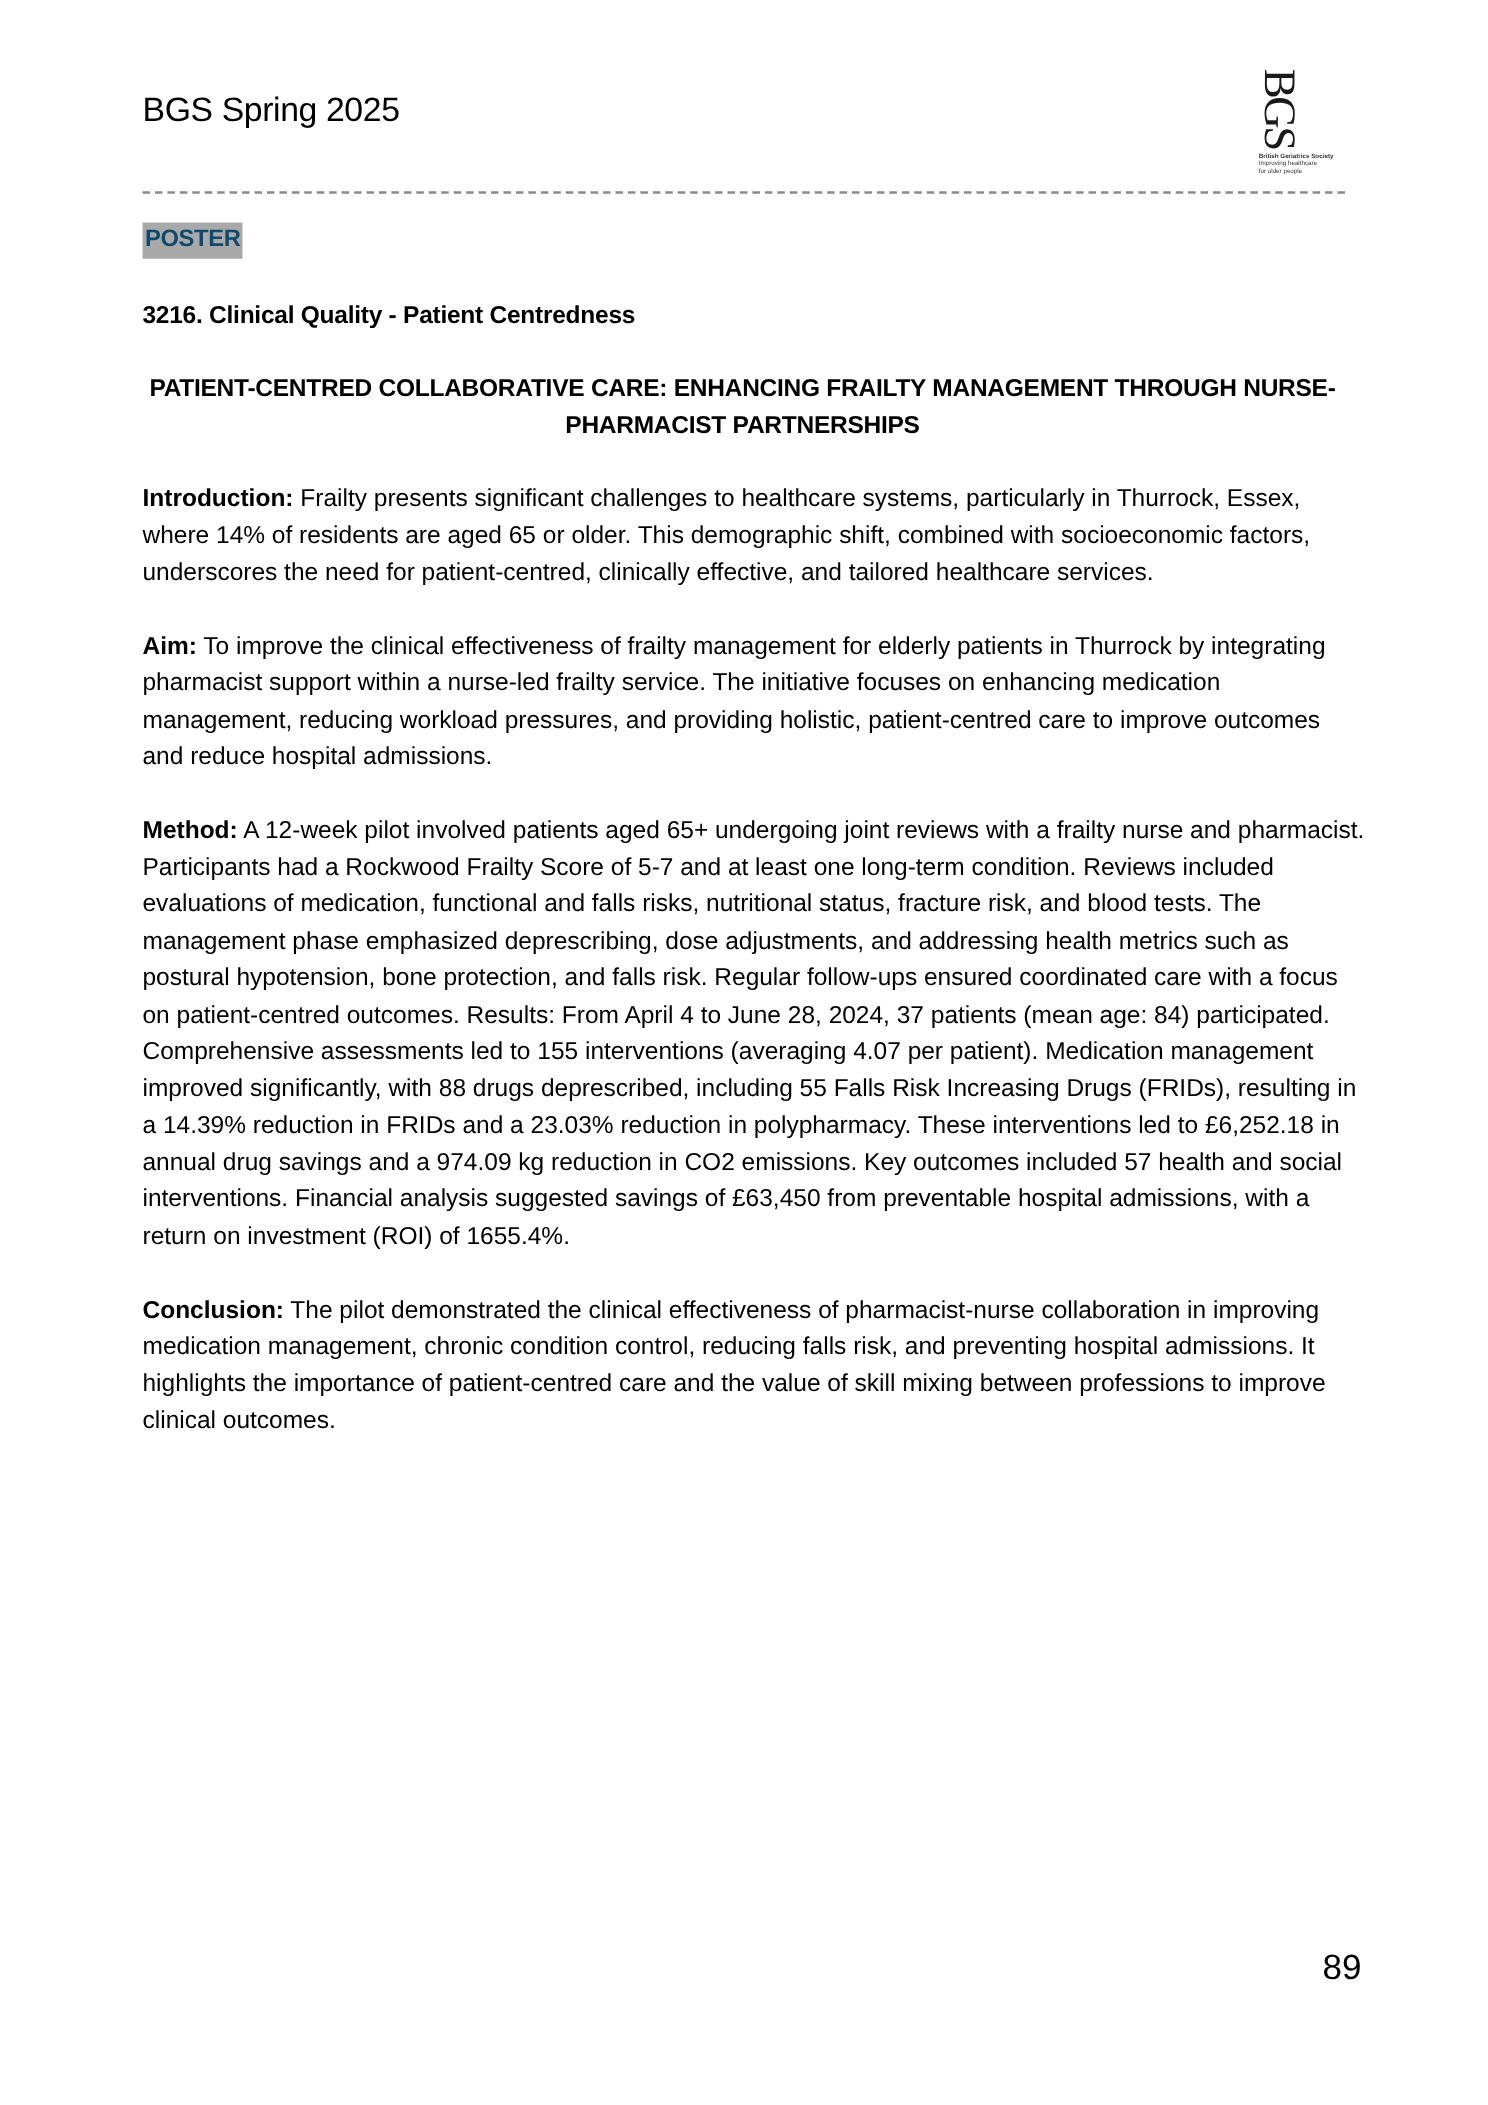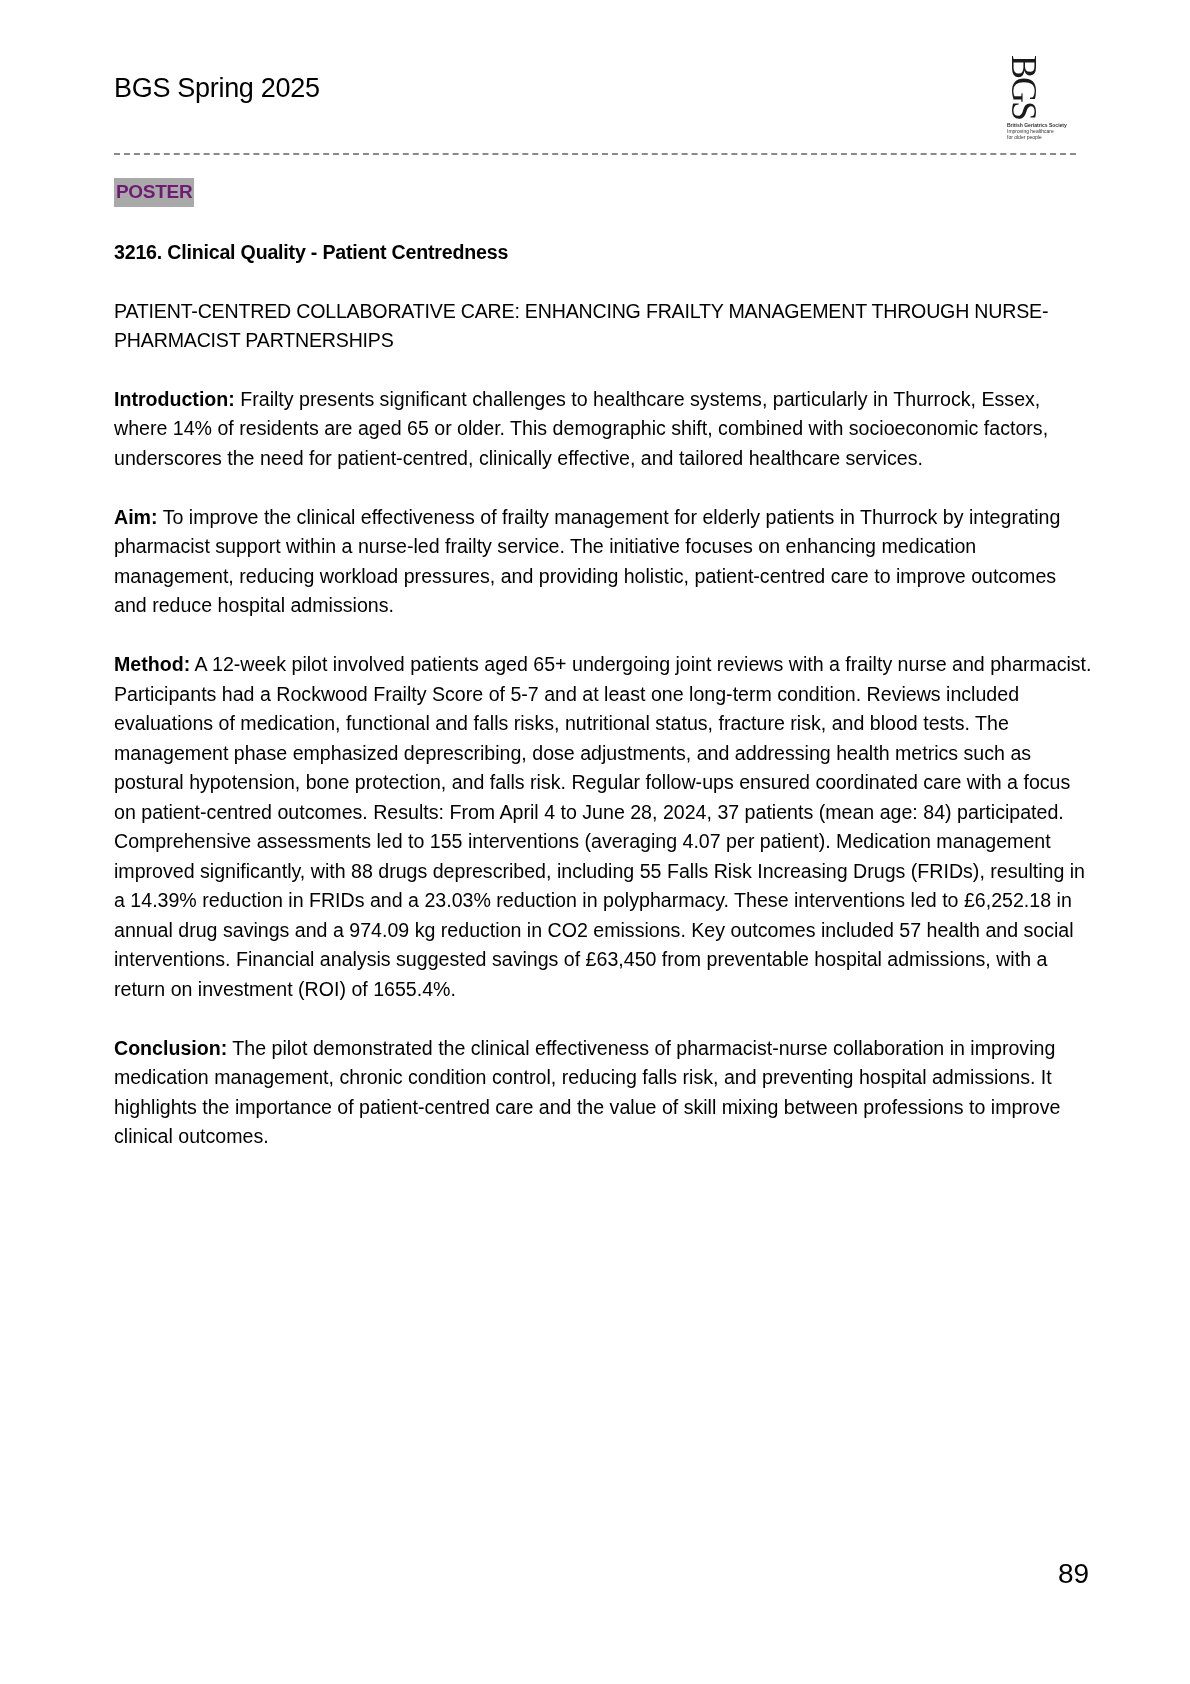--- a/index.html
+++ b/index.html
@@ -65,45 +65,46 @@
       top: 153px;
       width: 962px;
       height: 0;
       border-top: 2px dashed #8a8a8a;
     }
     .badge {
       position: absolute;
       left: 114px;
       top: 178px;
       background: #a9a9a9;
-      color: #701a75;
+      color: #0c4a6e;
       font-weight: bold;
       font-size: 19px;
       padding: 3px 2px 4px 2px;
       line-height: 22px;
       letter-spacing: -0.3px;
     }
     .content {
       position: absolute;
       left: 114px;
       top: 238px;
       width: 980px;
       font-size: 19.6px;
       line-height: 29.5px;
     }
     .section-heading {
       font-weight: bold;
       margin: 0 0 29px 0;
       letter-spacing: -0.2px;
     }
     .article-title {
-      font-weight: normal;
+      font-weight: bold;
       margin: 0 0 29px 0;
       letter-spacing: -0.2px;
       width: 960px;
+      text-align: center;
     }
     .author {
       margin: 0 0 29px 0;
     }
     .affiliation {
       font-style: italic;
       margin: 0 0 29px 0;
       font-size: 18.5px;
     }
     .para {

